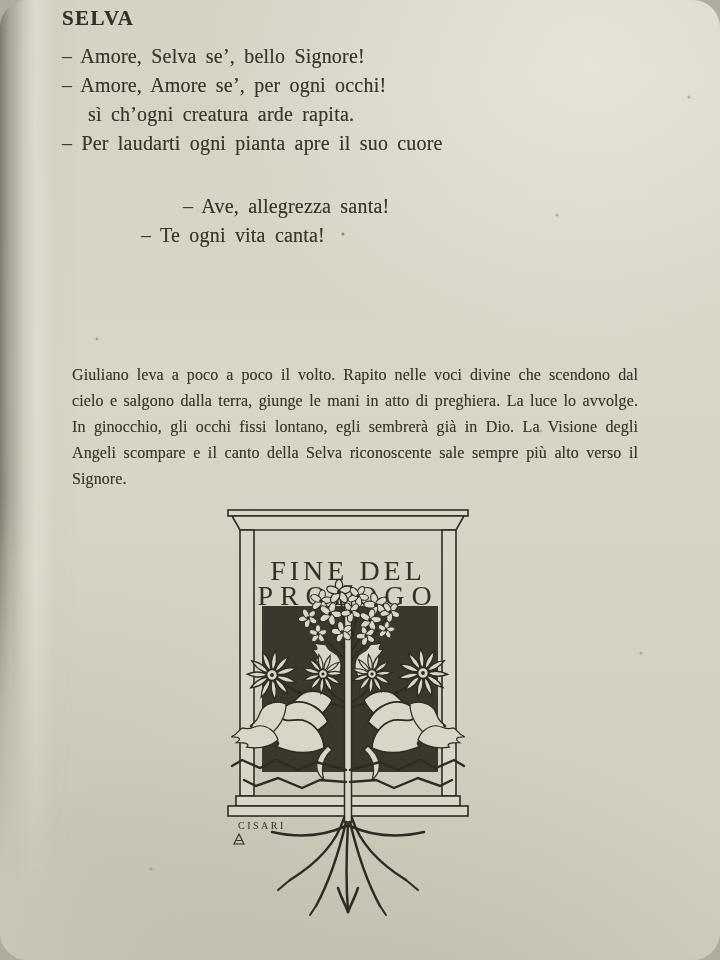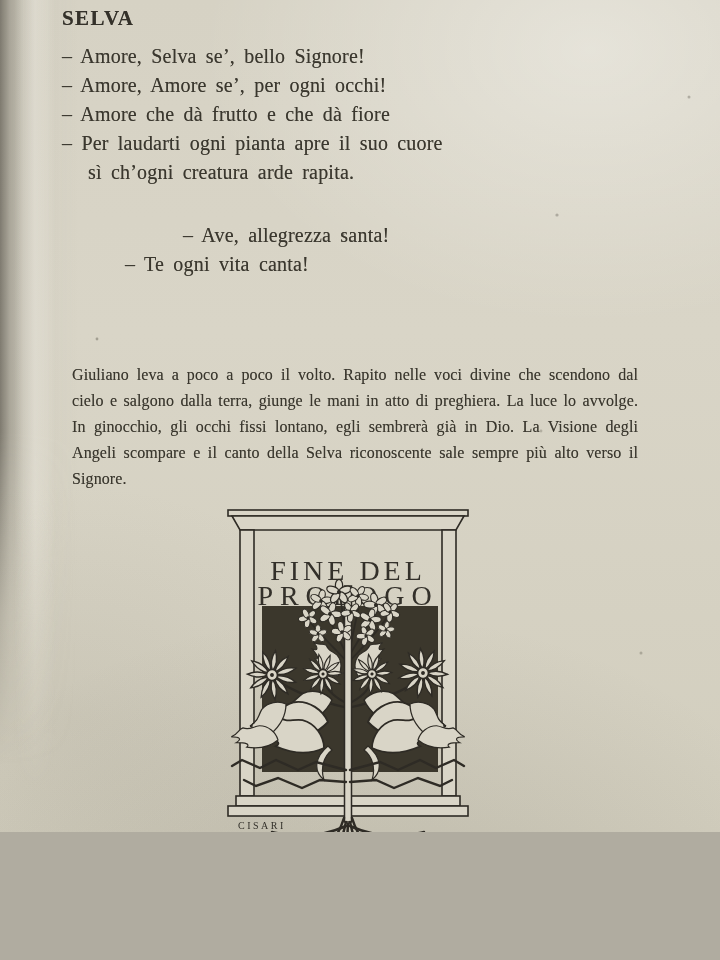--- a/index.html
+++ b/index.html
@@ -1,25 +1,26 @@
 <!DOCTYPE html>
 <html><head>
 <meta charset="utf-8">
 <style>
   html,body{margin:0;padding:0;background:#b0aca0;}
   .page{
-    position:relative;width:720px;height:832px;overflow:hidden;
+    position:relative;width:720px;height:960px;overflow:hidden;
     background-color:#d7d3c5;
     background-image:
       radial-gradient(90% 55% at 82% 6%, rgba(255,255,252,0.38), rgba(255,255,252,0) 60%),
       radial-gradient(120% 70% at 50% 112%, rgba(74,70,60,0.15), rgba(74,70,60,0) 55%),
       radial-gradient(60% 40% at 10% 86%, rgba(120,114,100,0.10), rgba(120,114,100,0) 70%),
       linear-gradient(180deg, #d6d2c4 0%, #d9d5c7 40%, #d2cebe 100%);
     font-family:"Liberation Serif","DejaVu Serif",serif;
     color:#3a372e;
+    border-radius:27px;
   }
   .gutter{
     position:absolute;left:0;top:0;width:78px;height:100%;pointer-events:none;
     background:linear-gradient(90deg, rgba(54,50,42,0.55) 0px, rgba(92,88,78,0.36) 10px,
                rgba(132,128,116,0.22) 24px, rgba(188,184,172,0.10) 44px, rgba(188,184,172,0) 78px);
     -webkit-mask-image:linear-gradient(180deg,#000 0%,#000 52%,rgba(0,0,0,0.3) 74%,transparent 92%);
     mask-image:linear-gradient(180deg,#000 0%,#000 52%,rgba(0,0,0,0.3) 74%,transparent 92%);
   }
   .edge-light{
     position:absolute;left:14px;top:0;width:42px;height:100%;pointer-events:none;
@@ -38,21 +39,21 @@
     text-shadow:0 0 0.5px rgba(52,49,42,0.6);
   }
   .verse{
     position:absolute;left:62px;top:42px;
     font-size:20px;line-height:29px;letter-spacing:0.2px;word-spacing:4px;
     color:#3a372e;text-shadow:0 0 0.5px rgba(58,55,46,0.55);
   }
   .verse-line{white-space:nowrap;}
   .ind-b{margin-left:26px;}
   .ind-c{margin-left:121px;margin-top:34px;}
-  .ind-d{margin-left:63px;}
+  .ind-d{margin-left:79px;}
   .prose{
     position:absolute;left:62px;top:352px;width:566px;margin:10px;
     font-size:16px;line-height:26px;letter-spacing:0.1px;word-spacing:2px;
     text-align:justify;color:#3a372e;text-shadow:0 0 0.5px rgba(58,55,46,0.5);
   }
   .colophon{position:absolute;left:220px;top:508px;width:256px;height:412px;}
   .colophon text{fill:#33302a;font-family:"Liberation Serif","DejaVu Serif",serif;}
 </style>
 </head>
 <body>
@@ -60,23 +61,22 @@
 <div class="page">
   <div class="gutter"></div>
   <div class="edge-light"></div>
   <div class="flecks"></div>
 
   <div class="heading">SELVA</div>
 
   <div class="verse">
     <div class="verse-line ind-a">– Amore, Selva se’, bello Signore!</div>
     <div class="verse-line ind-a">– Amore, Amore se’, per ogni occhi!</div>
-    <div class="verse-line ind-a">– Amore che dà frutto e che dà fiore</div>
+    <div class="verse-line ind-b">sì ch’ogni creatura arde rapita.</div>
     <div class="verse-line ind-a">– Per laudarti ogni pianta apre il suo cuore</div>
-    <div class="verse-line ind-b">sì ch’ogni creatura arde rapita.</div>
     <div class="verse-line ind-c">– Ave, allegrezza santa!</div>
     <div class="verse-line ind-d">– Te ogni vita canta!</div>
   </div>
 
   <p class="prose">Giuliano leva a poco a poco il volto. Rapito nelle voci divine che scendono dal cielo e salgono dalla terra, giunge le mani in atto di preghiera. La luce lo avvolge. In ginocchio, gli occhi fissi lontano, egli sembrerà già in Dio. La Visione degli Angeli scompare e il canto della Selva riconoscente sale sempre più alto verso il Signore.</p>
 
   <svg class="colophon" viewBox="0 0 256 412">
     <defs>
       <path id="petal" d="M0 -3 C2.6 -8 2.2 -14 0 -19 C-2.2 -14 -2.6 -8 0 -3 Z"></path>
       <g id="daisy">

